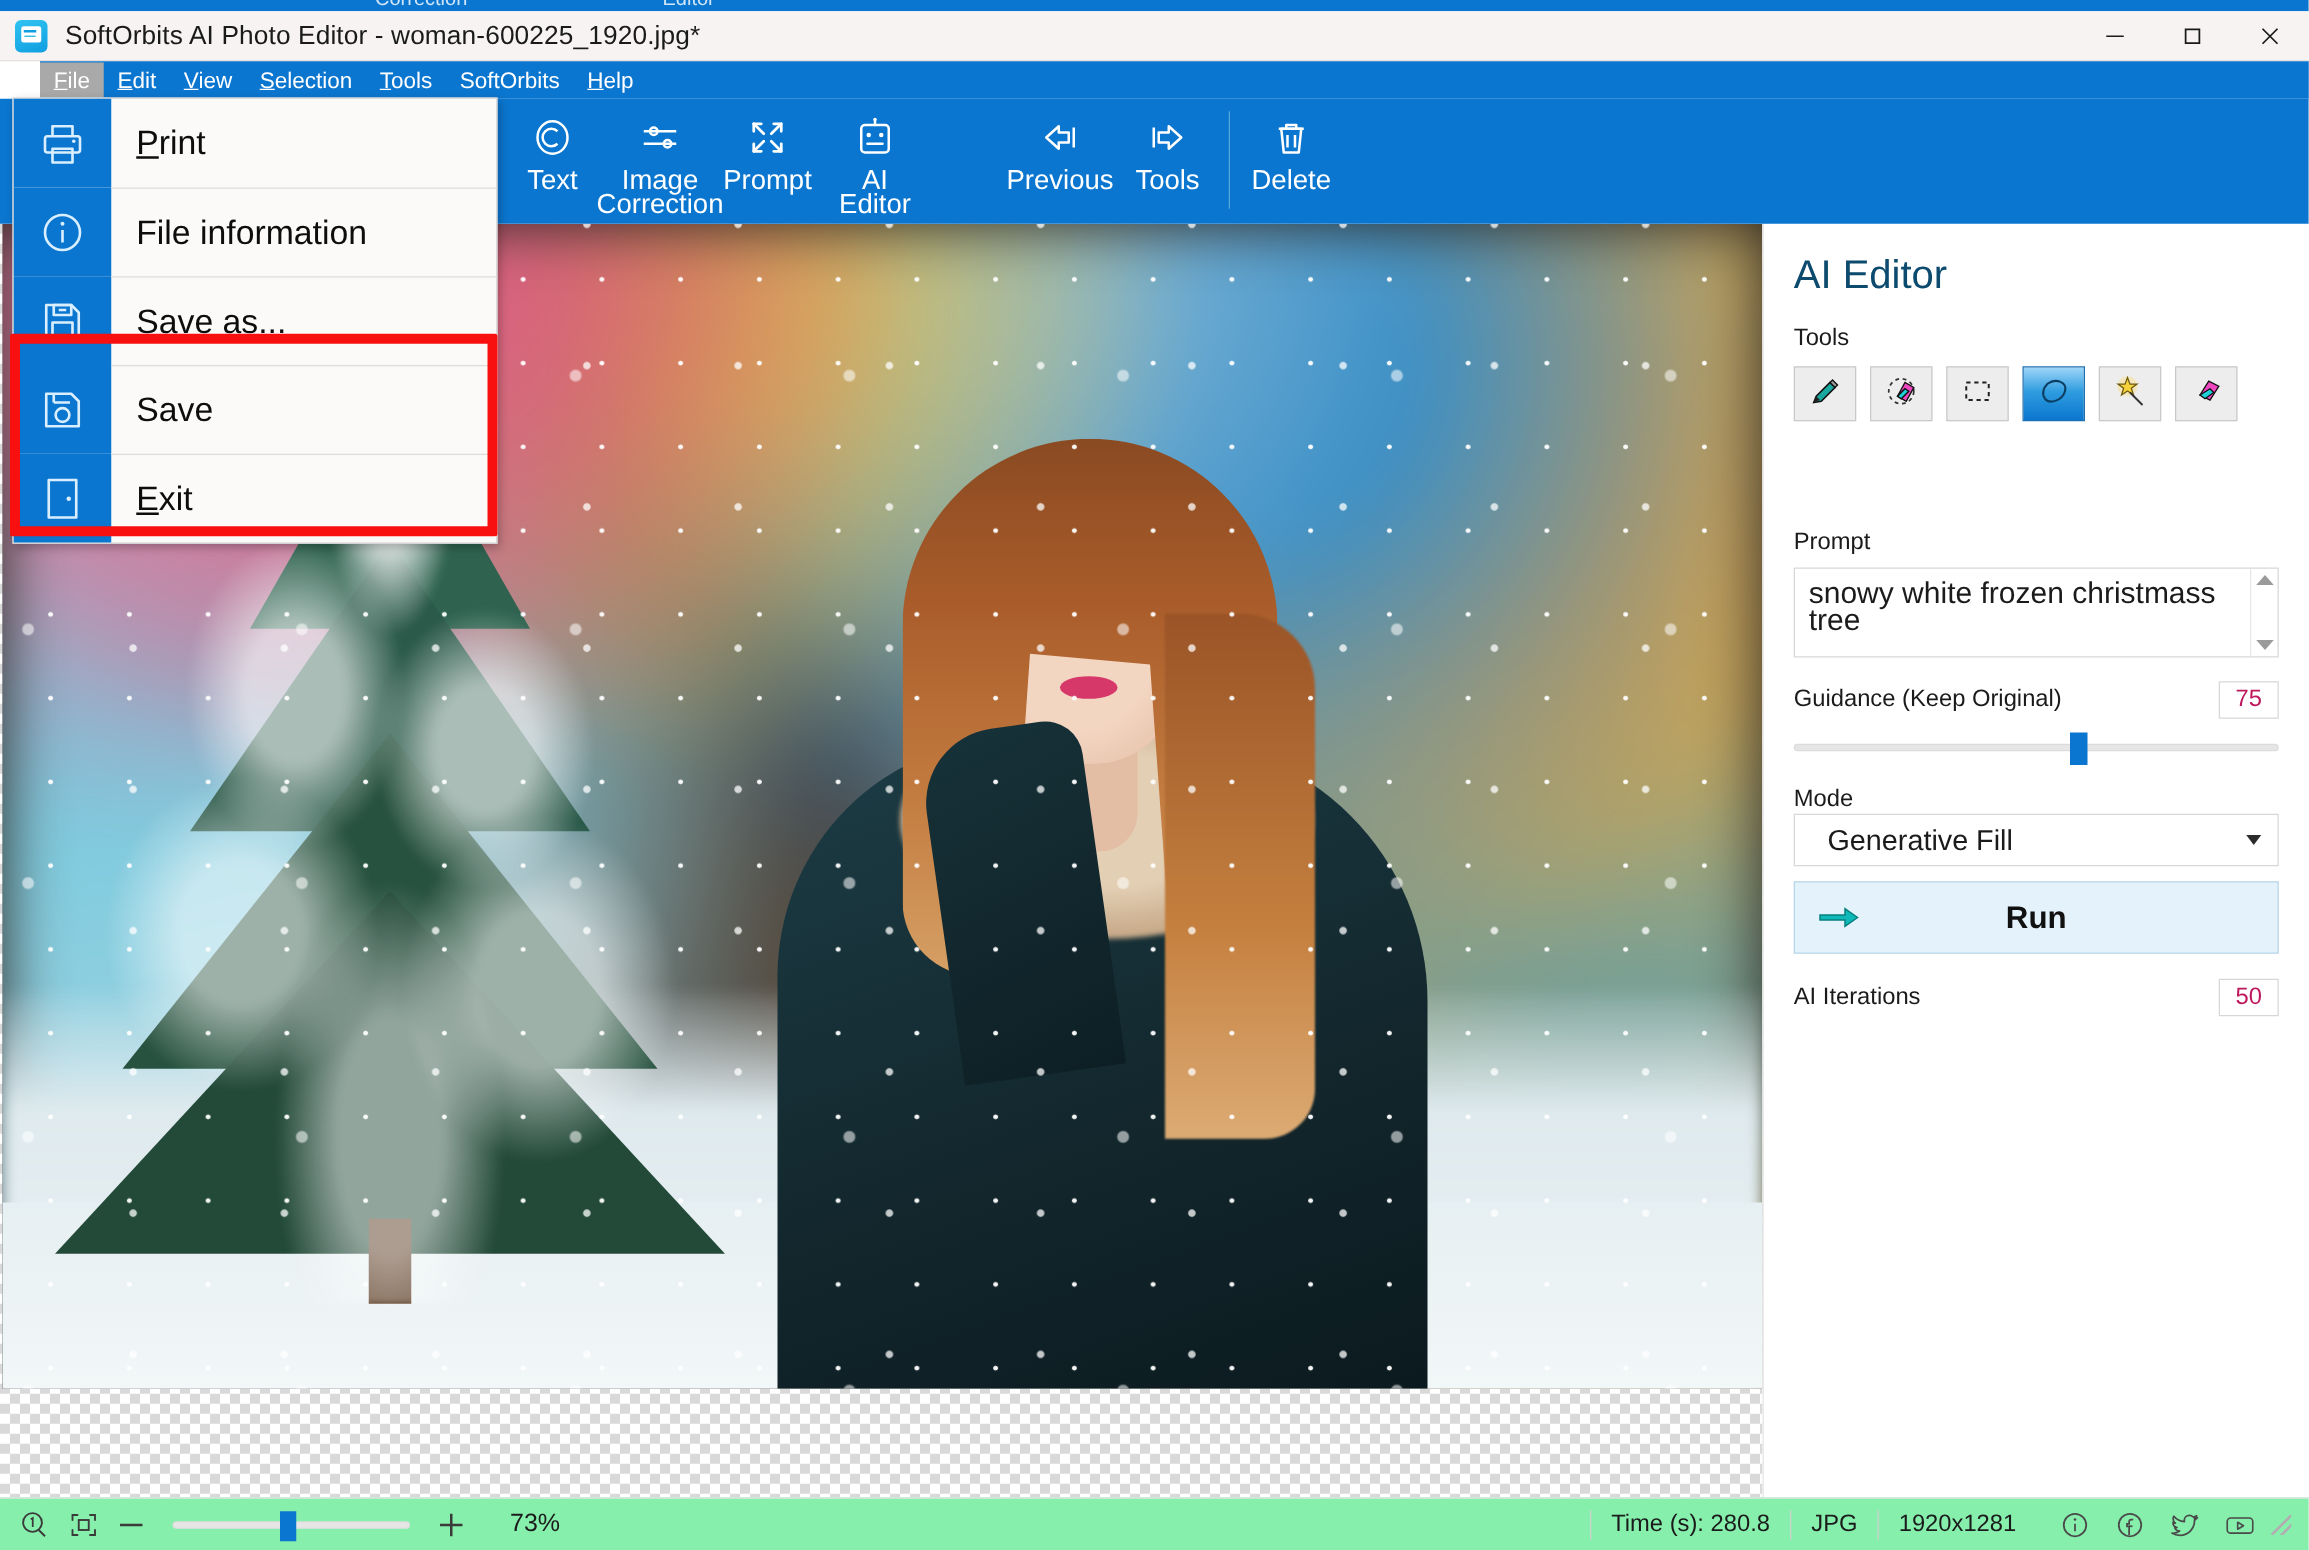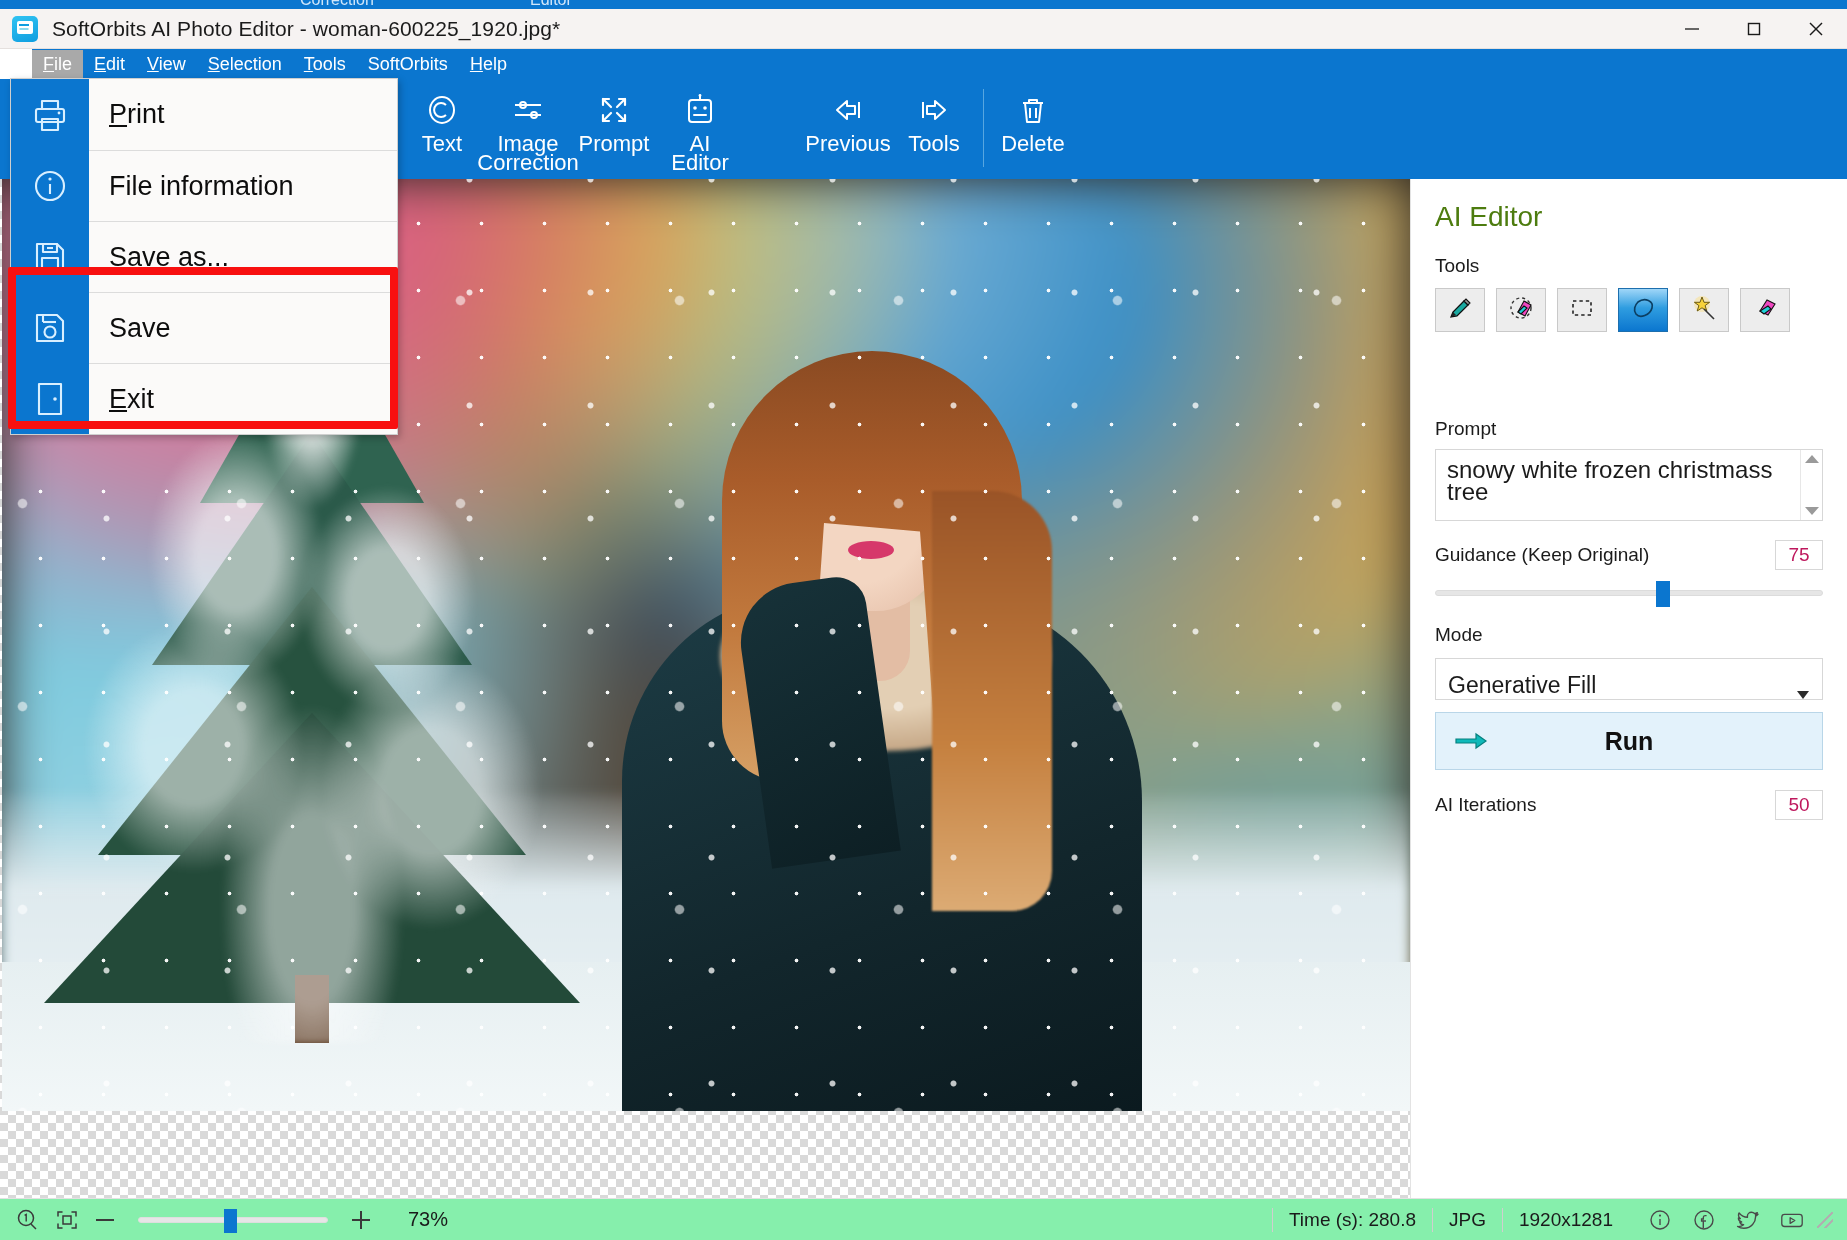--- a/index.html
+++ b/index.html
@@ -214,21 +214,21 @@
     background-size: 63px 67px, 121px 113px, 219px 203px;
     background-position: 7px 11px, 44px 57px, 130px 20px;
   }
 
   
   .panel {
     position: absolute; left: 1410px; top: 179px; width: 437px; height: 1019px;
     background: #ffffff; border-left: 1px solid #e3e3e3;
     padding: 22px 24px 0 24px;
   }
-  .panel-title { font-size: 28px; color: #4d7c0f; font-family: "Liberation Sans", sans-serif; }
+  .panel-title { font-size: 32px; color: #0c4a6e; font-family: "Liberation Sans", sans-serif; }
   .section-label { font-size: 19px; color: #1b1b1b; margin-top: 22px; font-family:"Liberation Sans", sans-serif; }
   .tools-row { display: flex; gap: 11px; margin-top: 11px; }
   .tool-btn {
     width: 50px; height: 44px; background: #ededed; border: 1px solid #c9c9c9;
     display: flex; align-items: center; justify-content: center;
   }
   .tool-btn.selected {
     background: linear-gradient(180deg,#9fd6f8 0%, #2f9de0 45%, #0b76cf 100%);
     border: 1px solid #1d6fae;
   }
@@ -256,22 +256,22 @@
   .slider { margin-top: 14px; height: 18px; position: relative; }
   .slider-track {
     position:absolute; left:0; right:0; top:6px; height:6px; background:#e6e6e6;
     border:1px solid #dcdcdc; border-radius:3px;
   }
   .slider-thumb {
     position:absolute; top:-3px; left:57%; width:14px; height:26px; background:#0b76cf;
   }
   .mode-label { font-size:19px; color:#1b1b1b; margin-top:22px; }
   .select {
-    margin-top: 12px; height: 42px; border:1px solid #d7d7d7; background:#fff;
-    display:flex; align-items:flex-end; padding: 0 12px; font-size:23px; color:#1b1b1b;
+    margin-top: 0; height: 42px; border:1px solid #d7d7d7; background:#fff;
+    display:flex; align-items:center; padding: 0 26px; font-size:23px; color:#1b1b1b;
     position: relative;
   }
   .caret { position:absolute; right:13px; width:0;height:0;border-style:solid;
     border-width:8px 6px 0 6px; border-color:#2b2b2b transparent transparent transparent; }
   .run-btn {
     margin-top: 12px; height: 58px; background:#e3f2fb; border:1px solid #b9d6e8;
     display:flex; align-items:center; justify-content:center; position:relative;
   }
   .run-arrow { position:absolute; left:18px; display:flex; align-items:center; }
   .run-label { font-size:25px; font-weight:bold; color:#111; font-family:"Liberation Sans", sans-serif; }

